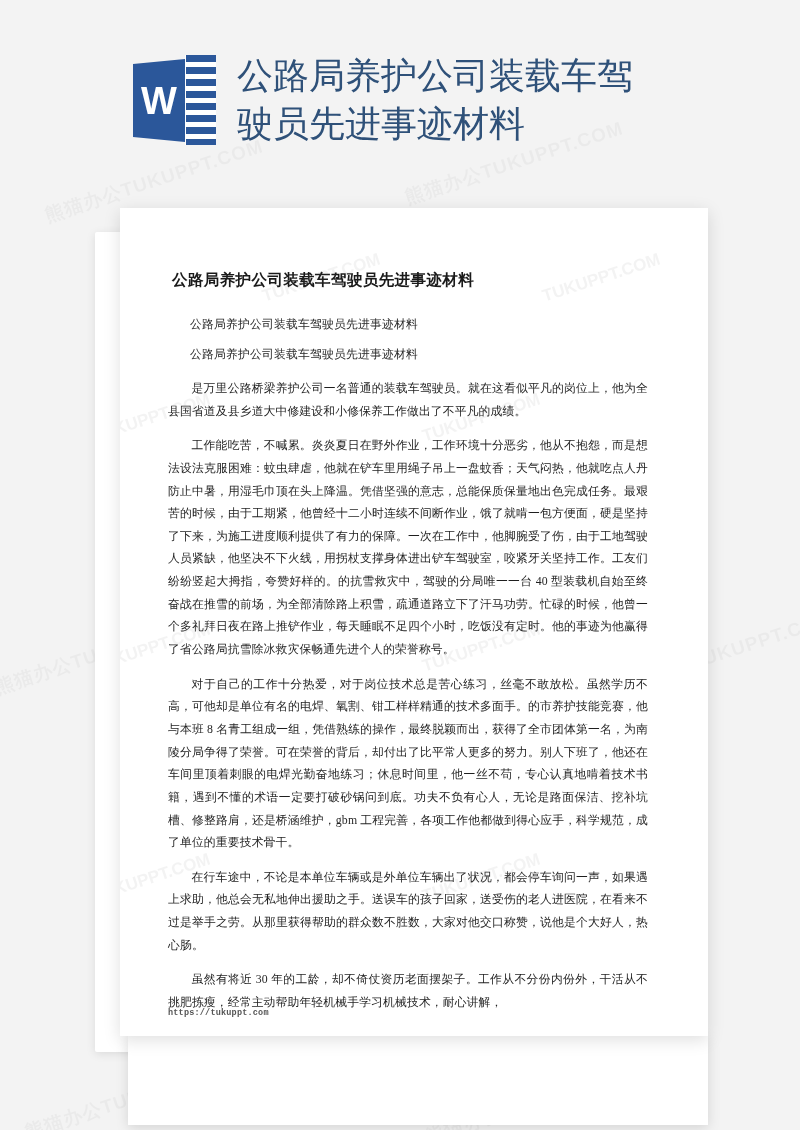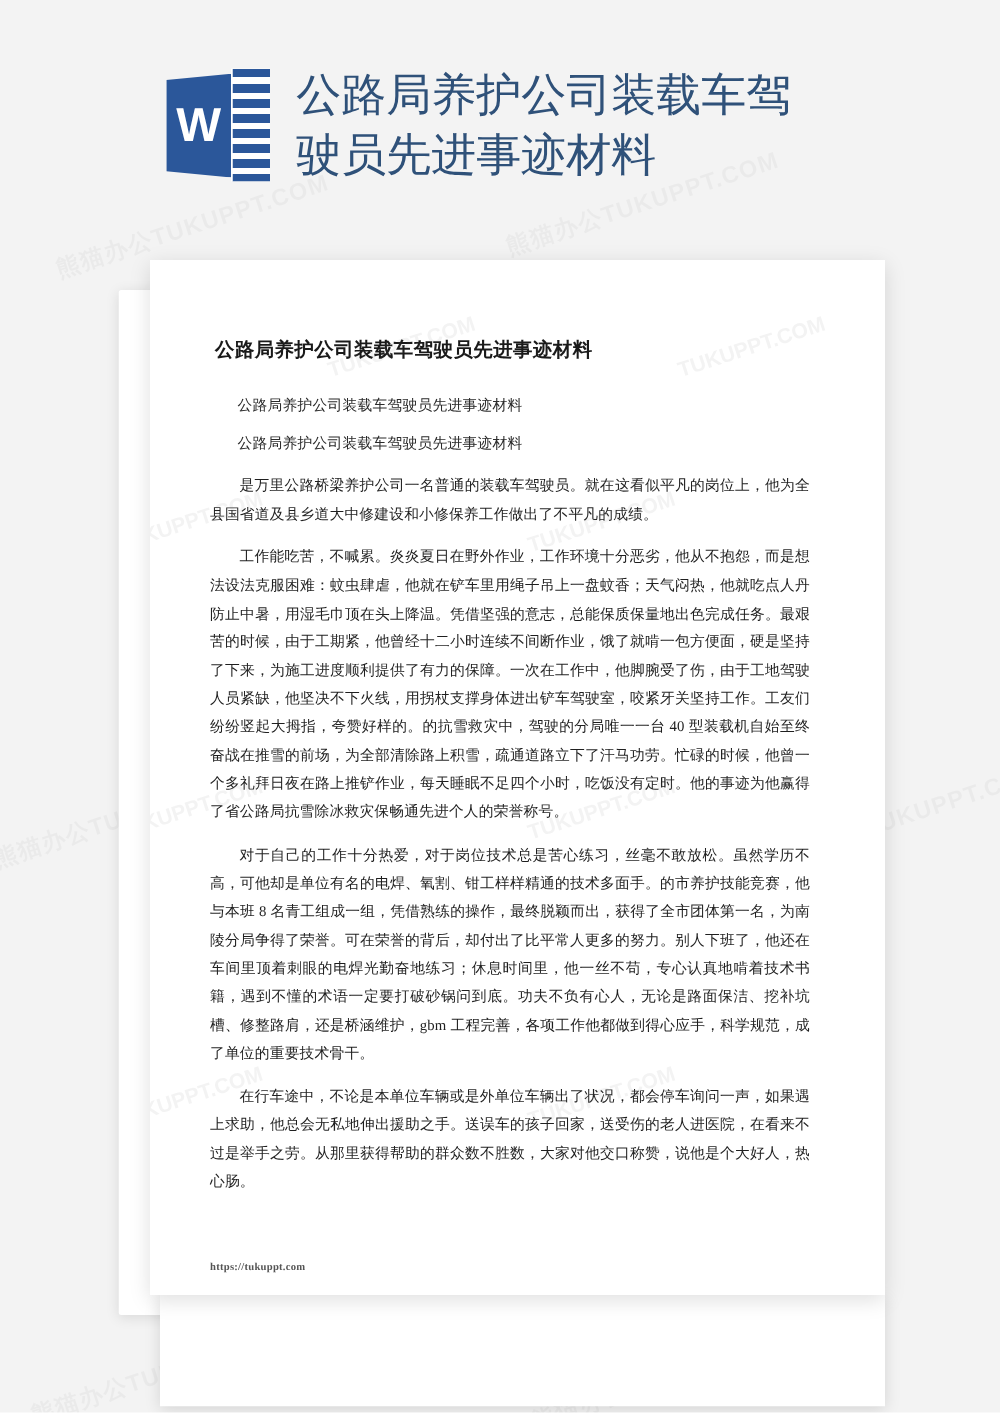--- a/index.html
+++ b/index.html
@@ -96,21 +96,21 @@
     font-size:11.8px;color:#2a2a2a;margin:0 0 14px 22px;letter-spacing:.2px;
   }
   .doc-p{
     font-size:11.8px;color:#1f1f1f;line-height:1.92;
     text-align:justify;text-justify:inter-ideograph;
     margin:0 12px 12px 0;text-indent:2em;
     letter-spacing:.15px;
   }
   .doc-url{
     position:absolute;left:48px;bottom:18px;
-    font-family:Liberation Serif, serif;
+    font-family:Liberation Mono, monospace;
     font-size:8.5px;font-weight:bold;color:#555;letter-spacing:.2px;
   }
 
   
   .wm-doc{
     position:absolute;
     font-family:"Liberation Sans","DejaVu Sans",sans-serif;
     font-weight:bold;color:rgba(120,120,120,0.085);
     white-space:nowrap;transform:rotate(-18deg);
     pointer-events:none;user-select:none;
@@ -145,20 +145,21 @@
 
 <div class="doc-body">
   <div class="doc-inner">
     <div class="doc-title">公路局养护公司装载车驾驶员先进事迹材料</div>
     <div class="doc-sub">公路局养护公司装载车驾驶员先进事迹材料</div>
     <div class="doc-sub">公路局养护公司装载车驾驶员先进事迹材料</div>
     <p class="doc-p">是万里公路桥梁养护公司一名普通的装载车驾驶员。就在这看似平凡的岗位上，他为全县国省道及县乡道大中修建设和小修保养工作做出了不平凡的成绩。</p>
     <p class="doc-p">工作能吃苦，不喊累。炎炎夏日在野外作业，工作环境十分恶劣，他从不抱怨，而是想法设法克服困难：蚊虫肆虐，他就在铲车里用绳子吊上一盘蚊香；天气闷热，他就吃点人丹防止中暑，用湿毛巾顶在头上降温。凭借坚强的意志，总能保质保量地出色完成任务。最艰苦的时候，由于工期紧，他曾经十二小时连续不间断作业，饿了就啃一包方便面，硬是坚持了下来，为施工进度顺利提供了有力的保障。一次在工作中，他脚腕受了伤，由于工地驾驶人员紧缺，他坚决不下火线，用拐杖支撑身体进出铲车驾驶室，咬紧牙关坚持工作。工友们纷纷竖起大拇指，夸赞好样的。的抗雪救灾中，驾驶的分局唯一一台 40 型装载机自始至终奋战在推雪的前场，为全部清除路上积雪，疏通道路立下了汗马功劳。忙碌的时候，他曾一个多礼拜日夜在路上推铲作业，每天睡眠不足四个小时，吃饭没有定时。他的事迹为他赢得了省公路局抗雪除冰救灾保畅通先进个人的荣誉称号。</p>
     <p class="doc-p">对于自己的工作十分热爱，对于岗位技术总是苦心练习，丝毫不敢放松。虽然学历不高，可他却是单位有名的电焊、氧割、钳工样样精通的技术多面手。的市养护技能竞赛，他与本班 8 名青工组成一组，凭借熟练的操作，最终脱颖而出，获得了全市团体第一名，为南陵分局争得了荣誉。可在荣誉的背后，却付出了比平常人更多的努力。别人下班了，他还在车间里顶着刺眼的电焊光勤奋地练习；休息时间里，他一丝不苟，专心认真地啃着技术书籍，遇到不懂的术语一定要打破砂锅问到底。功夫不负有心人，无论是路面保洁、挖补坑槽、修整路肩，还是桥涵维护，gbm 工程完善，各项工作他都做到得心应手，科学规范，成了单位的重要技术骨干。</p>
     <p class="doc-p">在行车途中，不论是本单位车辆或是外单位车辆出了状况，都会停车询问一声，如果遇上求助，他总会无私地伸出援助之手。送误车的孩子回家，送受伤的老人进医院，在看来不过是举手之劳。从那里获得帮助的群众数不胜数，大家对他交口称赞，说他是个大好人，热心肠。</p>
+    <p class="doc-p">虽然有将近 30 年的工龄，却不倚仗资历老面摆架子。工作从不分份内份外，干活从不挑肥拣瘦，经常主动帮助年轻机械手学习机械技术，耐心讲解，</p>
   </div>
   <div class="doc-url">https://tukuppt.com</div>
 
   <div class="wm-doc" style="left:-30px;top:200px;font-size:17px;">TUKUPPT.COM</div>
   <div class="wm-doc" style="left:300px;top:200px;font-size:17px;">TUKUPPT.COM</div>
   <div class="wm-doc" style="left:-30px;top:430px;font-size:17px;">TUKUPPT.COM</div>
   <div class="wm-doc" style="left:300px;top:430px;font-size:17px;">TUKUPPT.COM</div>
   <div class="wm-doc" style="left:-30px;top:660px;font-size:17px;">TUKUPPT.COM</div>
   <div class="wm-doc" style="left:300px;top:660px;font-size:17px;">TUKUPPT.COM</div>
   <div class="wm-doc" style="left:140px;top:60px;font-size:17px;">TUKUPPT.COM</div>

